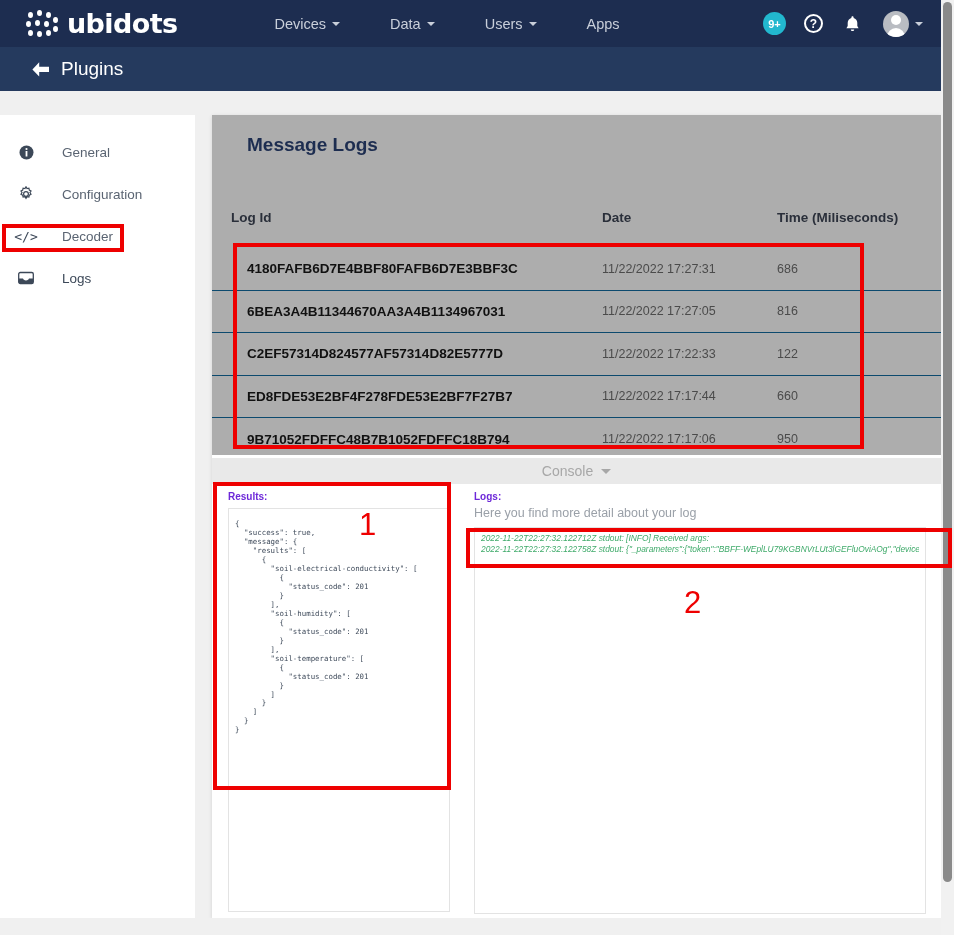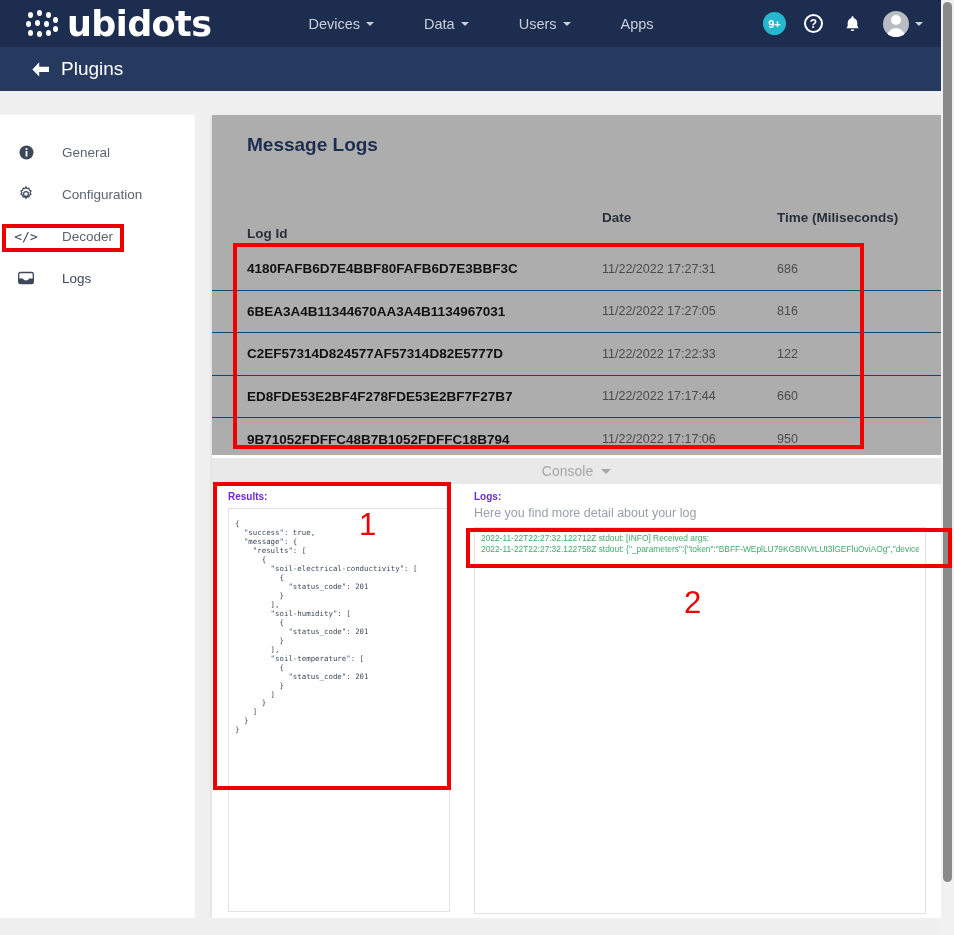--- a/index.html
+++ b/index.html
@@ -18,21 +18,21 @@
     background: #1d2d50;
     display: flex; align-items: center;
   }
   .logo-wrap { display:flex; align-items:center; margin-left: 26px; }
   .logo-dots { width: 34px; height: 30px; position: relative; margin-right: 7px; }
   .logo-dots i {
     position: absolute; width: 5px; height: 6px; border-radius: 50%;
     background: #ffffff; display:block;
   }
   .logo-text {
-    color: #ffffff; font-size: 35px; font-weight: bold; letter-spacing: -0.6px;
+    color: #ffffff; font-size: 27px; font-weight: bold; letter-spacing: -0.6px;
     font-family: "DejaVu Sans", sans-serif;
   }
   .nav-links { display: flex; align-items: center; margin-left: 97px; text-align: right; }
   .nav-item {
     color: #c9cfda; font-size: 14.5px; margin-right: 50px;
     cursor: pointer; white-space: nowrap; display:flex; align-items:center;
   }
   .caret {
     display:inline-block; margin-left:6px;
     border-left: 4px solid transparent; border-right: 4px solid transparent;
@@ -104,21 +104,21 @@
     background: #adadad;
   }
   .logs-title {
     position:absolute; left: 35px; top: 19px;
     font-size: 19px; color:#1d2d50; font-weight: 600;
   }
   .table-head {
     position:absolute; left: 0; top: 95px; width: 729px; height: 28px;
   }
   .th { position:absolute; font-size: 13.5px; color:#2a2f3a; font-weight: 600; }
-  .th.c1 { left: 35px; margin-top: 16px; }
+  .th.c1 { left: 19px; }
   .th.c2 { left: 390px; }
   .th.c3 { left: 565px; }
 
   .rows { position:absolute; left: 0; top: 133px; width: 729px; }
   .trow {
     position: relative; height: 42.5px; display:flex; align-items:center;
     border-bottom: 1px solid #0c4a6e;
   }
   .td { position:absolute; }
   .td.c1 { left: 35px; font-size: 13.5px; color:#111; font-weight: 600; }
@@ -155,21 +155,21 @@
     padding: 5px 6px;
   }
   .code {
     font-family: "DejaVu Sans Mono", monospace;
     font-size: 7.4px; line-height: 8.95px;
     color: #3f4b5b; white-space: pre;
   }
   .logline {
     font-family: "Liberation Sans", sans-serif;
     font-size: 8.4px; line-height: 11px;
-    color: #3faa6a; white-space: pre; overflow:hidden;
+    color: #3faa6a; white-space: pre; overflow:hidden;font-style:italic;
   }
 
   
   .anno-box {
     position:absolute; border: 4px solid #ee0000; pointer-events:none; z-index: 40;
   }
   .anno-num {
     position:absolute; color:#ee0000; font-size: 31px;
     font-family: "Liberation Sans", sans-serif; z-index: 41; pointer-events:none;
   }

